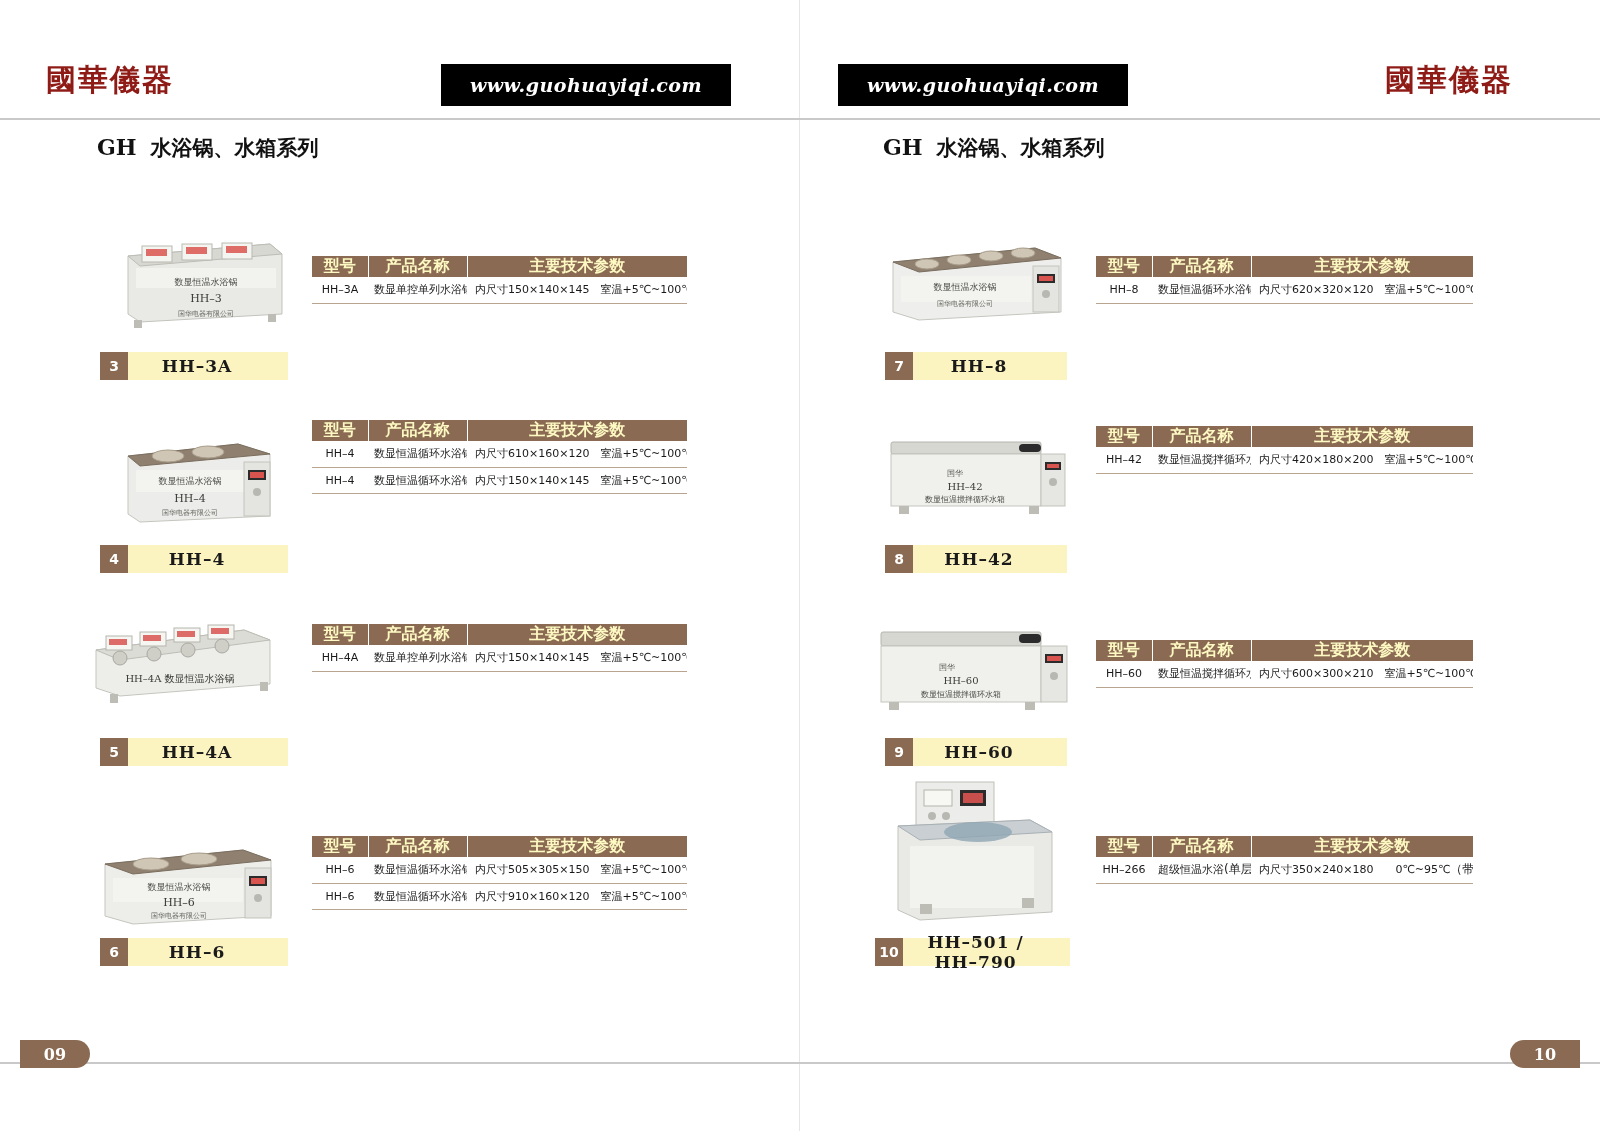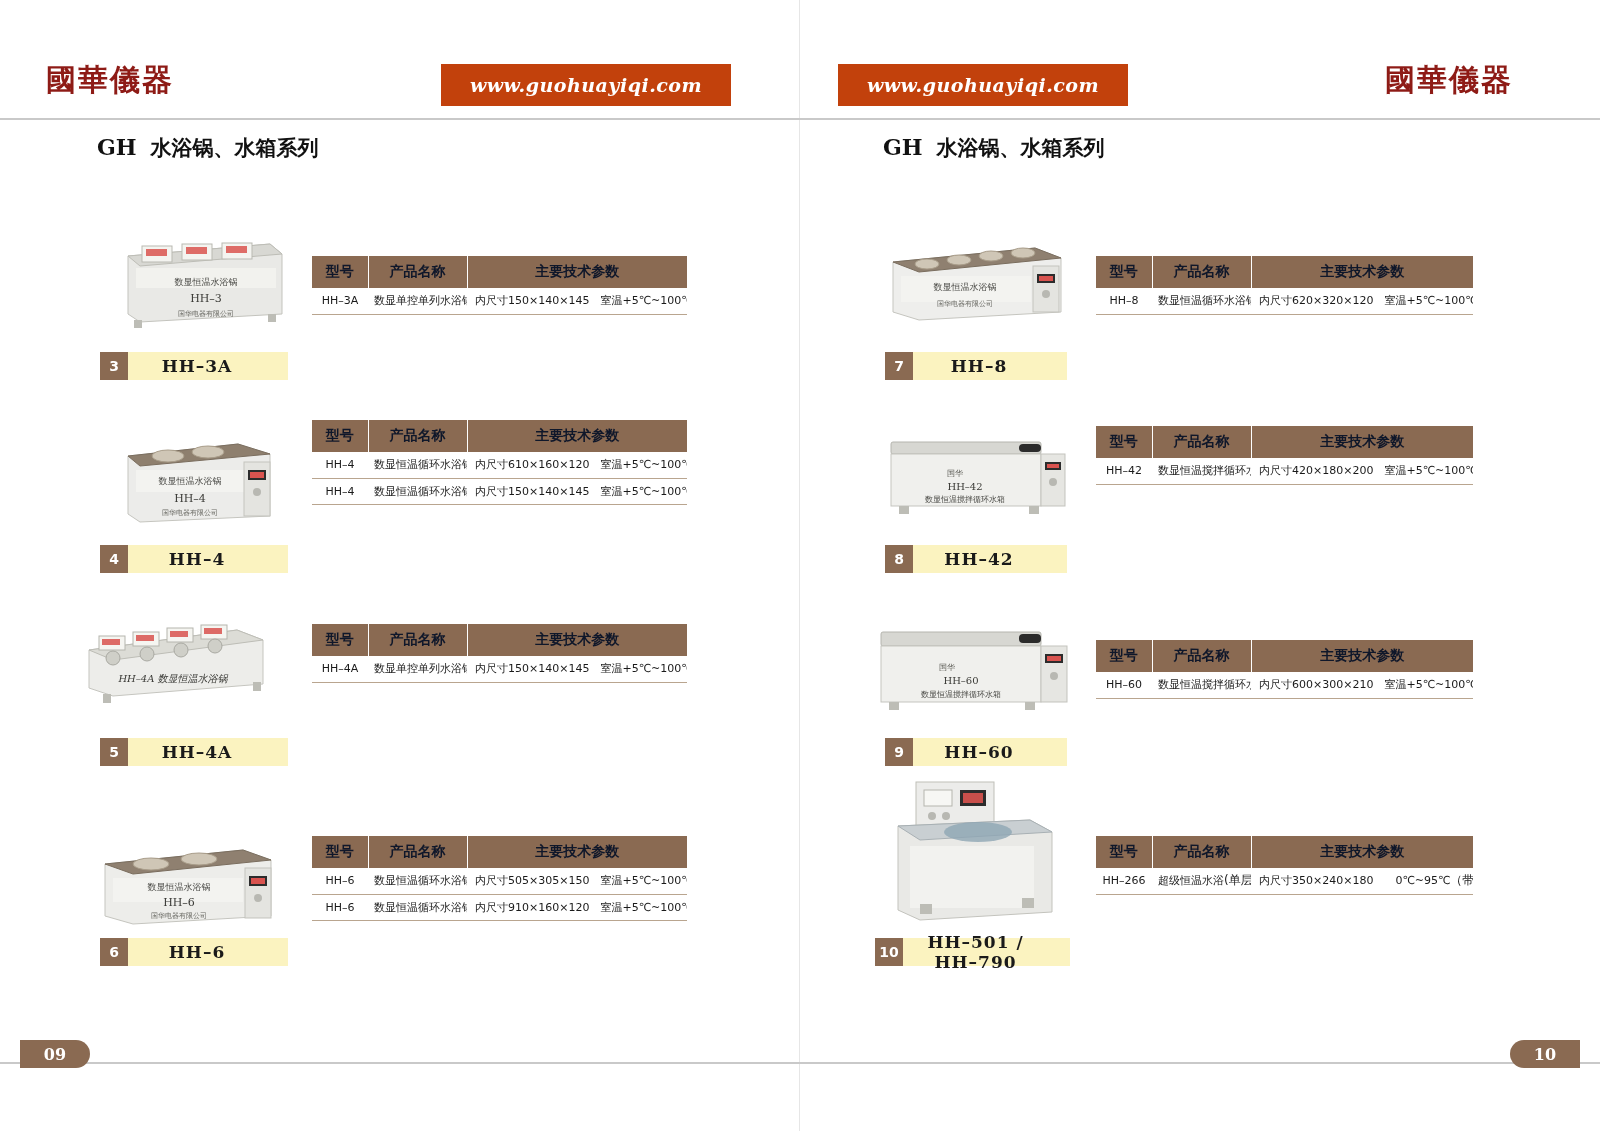--- a/index.html
+++ b/index.html
@@ -28,21 +28,21 @@
     color:#8e1b16;
     font-size:30px;
     letter-spacing:2px;
     white-space:nowrap;
   }
   .brand.left { left:46px; top:60px; }
   .brand.right { left:1385px; top:60px; }
   .urlbox {
     position:absolute;
     height:42px;
-    background:#c2410c;
+    background:#000000;
     color:#ffffff;
     font-family:"DejaVu Serif","Liberation Serif",serif;
     font-style:italic;
     font-weight:bold;
     font-size:19px;
     display:flex; align-items:center; justify-content:center;
     letter-spacing:.5px;
   }
   .urlbox.a { left:441px; top:64px; width:290px; }
   .urlbox.b { left:838px; top:64px; width:290px; }
@@ -96,24 +96,24 @@
 
   
   table.spec {
     position:absolute;
     border-collapse:collapse;
     table-layout:fixed;
     font-size:11px;
   }
   table.spec th {
     background:#8a6a52;
-    color:#0f172a;
+    color:#fef9c3;
     font-weight:bold;
-    font-size:14px;
-    height:32px;
+    font-size:16px;
+    height:18px;
     text-align:center;
     border-right:1px solid #ffffff;
     padding:0 2px;
   }
   table.spec th:last-child { border-right:none; }
   table.spec td {
     height:26px;
     color:#1a1a1a;
     text-align:center;
     border-bottom:1px solid #b9a58f;
@@ -247,21 +247,21 @@
       <td class="param"><span>内尺寸610×160×120　室温+5℃~100℃</span><span class="sub"></span></td>
     </tr>
     <tr>
       <td>HH–4</td>
       <td class="name"><span>数显恒温循环水浴锅</span></td>
       <td class="param"><span>内尺寸150×140×145　室温+5℃~100℃</span></td>
     </tr>
   </tbody>
     </table>
 
-  <div class="photo" style="left:77px; top:610px; width:195px; height:100px;font-style:italic;">
+  <div class="photo" style="left:84px; top:610px; width:195px; height:100px;">
     <svg width="195" height="100" viewBox="0 0 195 100">
       <rect x="0" y="0" width="195" height="100" fill="#ffffff"></rect>
       <polygon points="12,40 160,20 186,30 186,74 36,86 12,78" fill="#ededea" stroke="#c5c5bf"></polygon>
       <polygon points="12,40 160,20 186,30 36,50" fill="#dcdcd6" stroke="#bdbdb6"></polygon>
       <g fill="#f5f5f1" stroke="#b5b5ae">
         <rect x="22" y="26" width="26" height="14"></rect>
           <rect x="56" y="22" width="26" height="14"></rect>
         <rect x="90" y="18" width="26" height="14"></rect>
           <rect x="124" y="15" width="26" height="14"></rect>
       </g>

